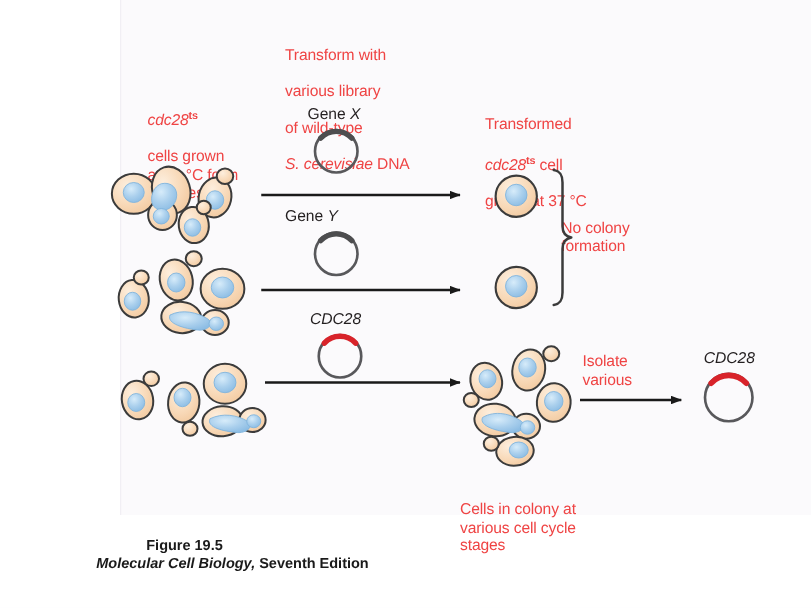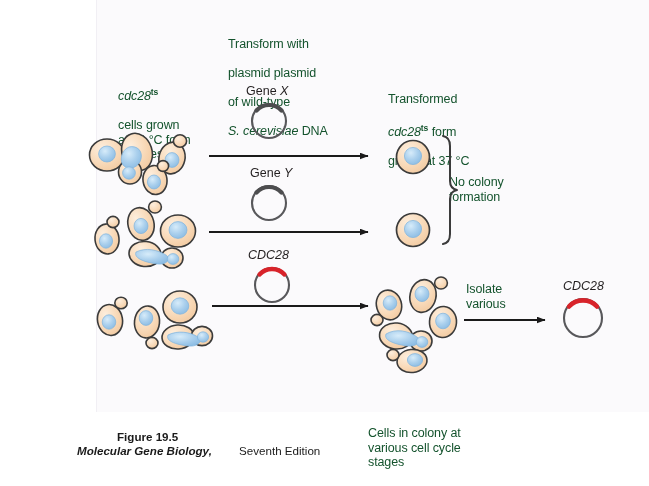--- a/index.html
+++ b/index.html
@@ -36,21 +36,21 @@
     top: 0px;
     width: 1px;
     height: 412px;
     background: #f1eff4;
   }
   .txt {
     position: absolute;
     font-size: 12.5px;
     line-height: 14.6px;
     letter-spacing: -0.1px;
-    color: #14532d;
+    color: #ef4444;
     white-space: pre-line;
     font-family: "Liberation Sans", sans-serif;
   }
   .ital { font-style: italic; }
   .sup  { font-size: 8.6px; vertical-align: super; font-style: normal; font-weight: bold; }
   .gene-label {
     position: absolute;
     font-size: 12.5px;
     font-family: "Liberation Sans", sans-serif;
     color: #231f20;
@@ -63,21 +63,21 @@
     position: absolute;
     left: 77px;
     top: 430px;
     font-size: 11.6px;
     line-height: 14.4px;
     color: #1a1a1a;
     font-family: "Liberation Sans", sans-serif;
   }
   #caption .cap-l1 { font-weight: bold; padding-left: 40px; }
   #caption .cap-title { font-style: italic; font-weight: bold; }
-  #caption .cap-ed { font-weight: normal; margin-left: 24px; }
+  #caption .cap-ed { font-weight: bold; }
 
   svg { display: block; }
   #art {
     position: absolute;
     left: 0; top: 0;
     width: 649px; height: 486px;
     pointer-events: none;
   }
 </style>
 </head>
@@ -90,61 +90,61 @@
 
   <div class="txt" id="lbl-left-strain" style="left:118px; top:70px; width:96px;">
     <span class="ital">cdc28</span><span class="sup">ts</span><br>
     <span>cells grown
 at 29 °C form
 colonies</span>
   </div>
 
   <div class="txt" id="lbl-transform" style="left:228px; top:22px; width:170px;">
     <span>Transform with</span><br>
-    <span>plasmid plasmid</span><br>
+    <span>various library</span><br>
     <span>of wild-type</span><br>
     <span class="ital">S. cerevisiae</span><span> DNA</span>
   </div>
 
   <div class="txt" id="lbl-transformed" style="left:388px; top:77px; width:135px;">
     <span>Transformed</span><br>
-    <span class="ital">cdc28</span><span class="sup">ts</span><span> form</span><br>
+    <span class="ital">cdc28</span><span class="sup">ts</span><span> cell</span><br>
     <span>grown at 37 °C</span>
   </div>
 
   <div class="txt" id="lbl-no-colony" style="left:449px; top:175px; width:120px;">No colony
 formation</div>
 
-  <div class="txt" id="lbl-colony-note" style="left:368px; top:378px; width:150px;margin-top:48px;">Cells in colony at
+  <div class="txt" id="lbl-colony-note" style="left:368px; top:352px; width:150px;margin-top:48px;">Cells in colony at
 various cell cycle
 stages</div>
 
   <div class="txt" id="lbl-isolate" style="left:466px; top:282px; width:80px;">Isolate
 various</div>
 
   <div class="gene-label" style="left:246px; top:84px;">
     <span>Gene </span><span class="gi">X</span>
   </div>
 
-  <div class="gene-label" style="left:250px; top:166px;">
+  <div class="gene-label" style="left:228px; top:166px;">
     <span>Gene </span><span class="gi">Y</span>
   </div>
 
   <div class="gene-label" style="left:248px; top:248px;">
     <span></span><span class="gi">CDC28</span>
   </div>
 
   <div class="gene-label" style="left:563px; top:279px;">
     <span class="gi">CDC28</span>
   </div>
 
   <div id="caption">
     <div class="cap-l1">Figure 19.5</div>
     <div>
-      <span class="cap-title">Molecular Gene Biology,</span><span class="cap-ed"> Seventh Edition</span>
+      <span class="cap-title">Molecular Cell Biology,</span><span class="cap-ed"> Seventh Edition</span>
     </div>
   </div>
 
   <svg id="art" viewBox="0 0 649 486">
     <defs>
       <radialGradient id="nucg" cx="38%" cy="32%" r="72%">
         <stop offset="0%" stop-color="#d7ecfa"></stop>
         <stop offset="55%" stop-color="#abd0ed"></stop>
         <stop offset="100%" stop-color="#8dbde4"></stop>
       </radialGradient>

